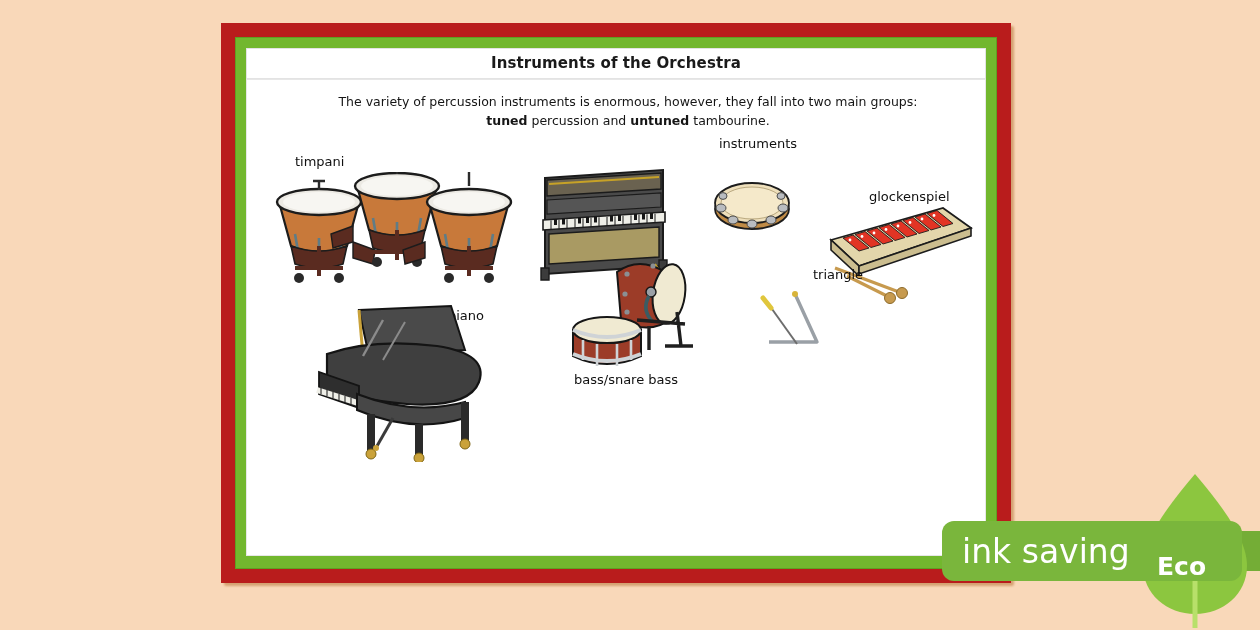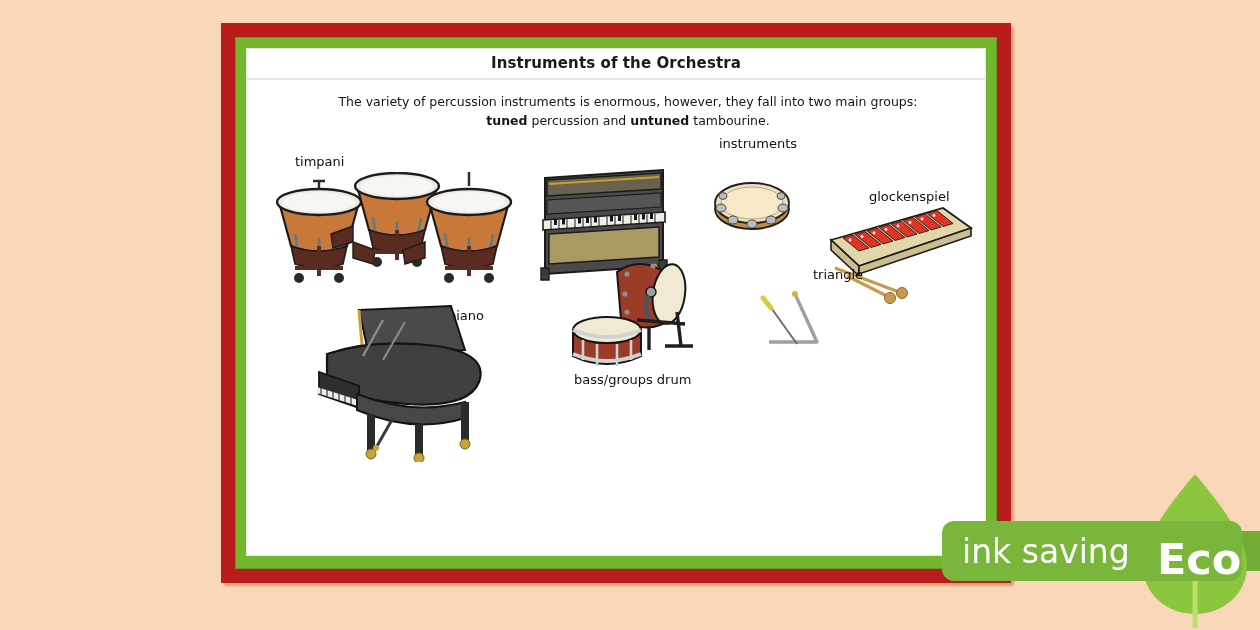--- a/index.html
+++ b/index.html
@@ -90,22 +90,22 @@
     position:absolute;left:942px;top:521px;width:300px;height:60px;
     background:#7ab63c;border-radius:12px;z-index:7;
     display:flex;align-items:center;
   }
   .eco-text{
     font-family:"DejaVu Sans", sans-serif;
     font-size:33px;color:#ffffff;font-weight:400;
     padding-left:20px;letter-spacing:0px;
   }
   .eco-word{
-    position:absolute;left:1157px;top:534px;z-index:9;
-    font-family:"DejaVu Sans", sans-serif;font-weight:bold;font-size:43px;color:#fff;
+    position:absolute;left:1157px;top:552px;z-index:9;
+    font-family:"DejaVu Sans", sans-serif;font-weight:bold;font-size:25px;color:#fff;
   }
 </style>
 </head>
 <body>
 
 <div id="stage">
 
   <div class="poster-shadow"></div>
 
   <div class="poster">
@@ -285,21 +285,21 @@
             <g fill="#caa23a" stroke="#7d6415" stroke-width="1">
               <circle cx="74" cy="152" r="5"></circle>
                 <circle cx="122" cy="156" r="5"></circle>
                 <circle cx="168" cy="142" r="5"></circle>
             </g>
             <path d="M96 116 l-16 28" stroke="#3a3a3a" stroke-width="3" fill="none"></path>
             <circle cx="79" cy="146" r="3" fill="#caa23a"></circle>
           </svg>
         </div>
 
-        <div class="lbl" style="left:327px;top:292px;">bass/groups drum</div>
+        <div class="lbl" style="left:327px;top:292px;">bass/snare bass</div>
         <div class="item" style="left:318px;top:176px;">
           <svg class="art" width="140" height="120" viewBox="0 0 140 120">
 
             <path d="M52 16 q22 -16 48 0 l8 46 q-24 18 -52 2 Z" fill="#9c3c28" stroke="#161616" stroke-width="2"></path>
             <ellipse cx="104" cy="38" rx="16" ry="30" fill="#f0ead2" stroke="#161616" stroke-width="2" transform="rotate(8 104 38)"></ellipse>
             <g fill="#8b8f93">
               <circle cx="62" cy="18" r="2.6"></circle>
                 <circle cx="60" cy="38" r="2.6"></circle>
                 <circle cx="62" cy="56" r="2.6"></circle>
               <circle cx="88" cy="10" r="2.6"></circle>

